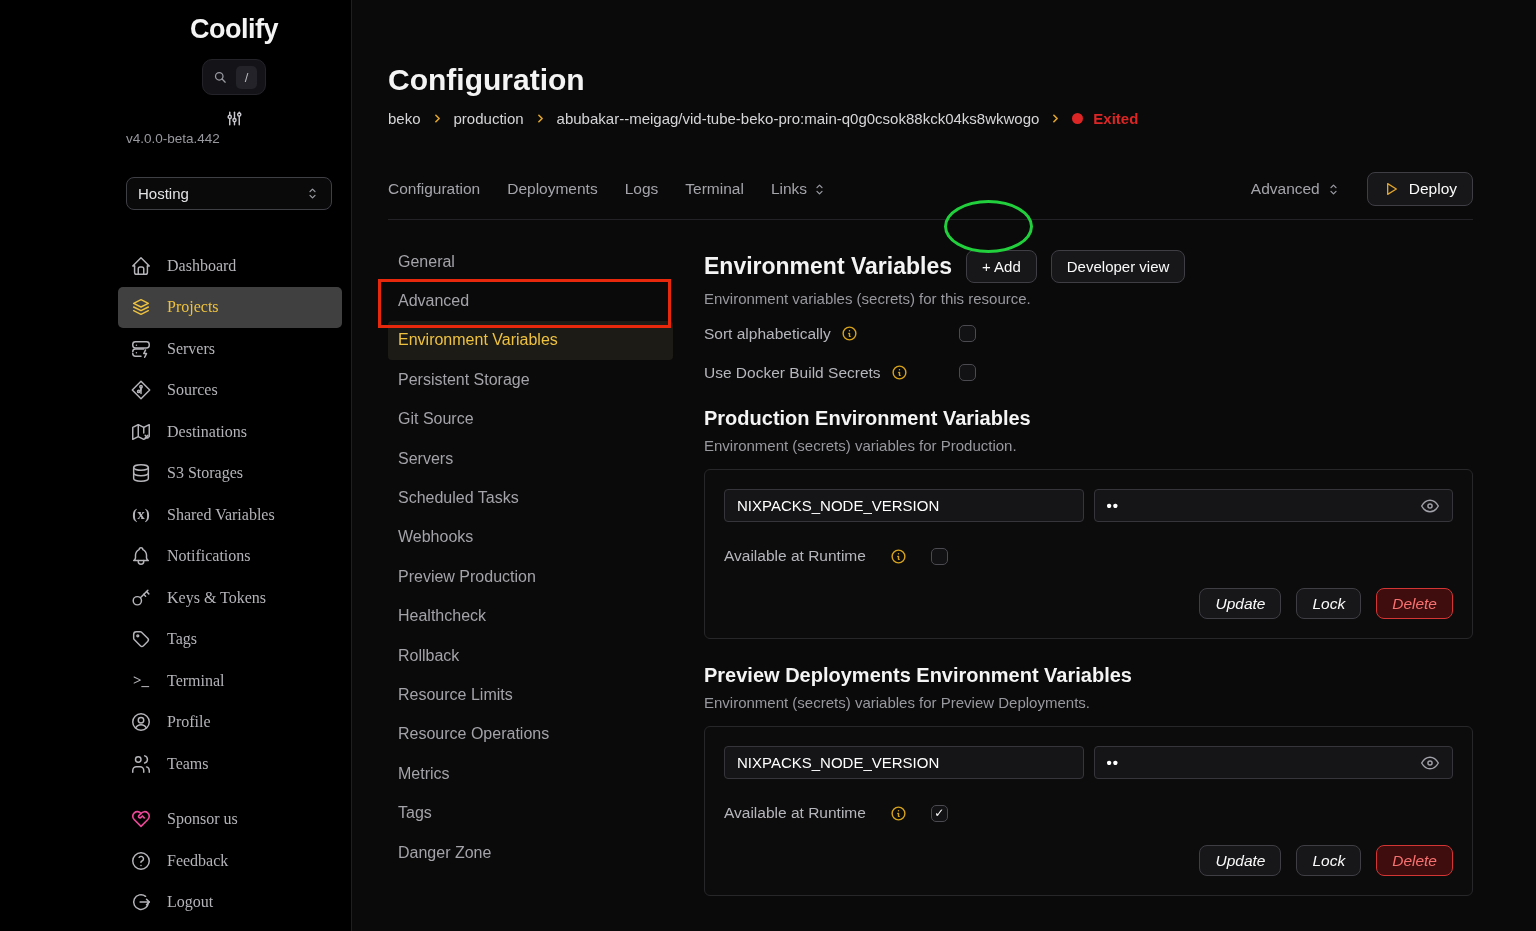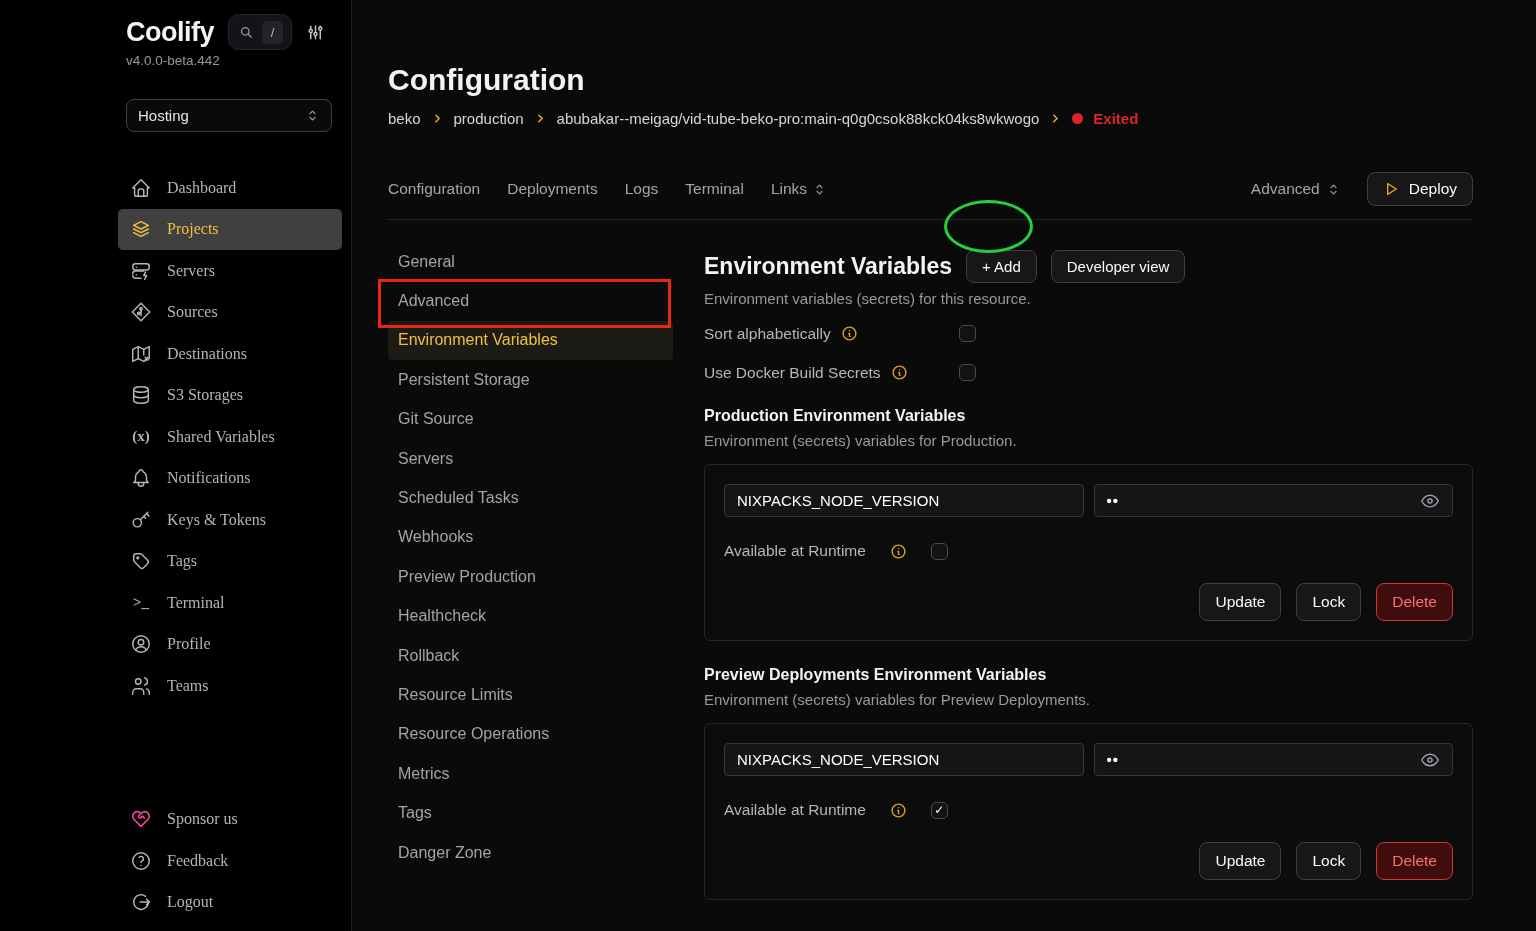--- a/index.html
+++ b/index.html
@@ -12,21 +12,21 @@
   *{box-sizing:border-box; margin:0; padding:0;}
   body{
     width:1536px; height:931px; overflow:hidden; position:relative;
     background:var(--bg); color:var(--text);
     font-family:"Liberation Sans","DejaVu Sans",sans-serif;
     display:flex;
   }
   
   .sidebar{width:352px; flex-shrink:0; background:var(--sidebar-bg); border-right:1px solid #1f1f22; height:100%;}
   .sidebar-inner{margin-left:118px; width:224px; height:100%; display:flex; flex-direction:column; padding-top:14px;}
-  .logo-row{display:flex; align-items:center; gap:14px; padding-left:8px;}
+  .logo-row{display:flex; align-items:center; gap:14px; padding-left:8px;flex-direction:column;}
   .logo{font-size:27px; font-weight:700; letter-spacing:-0.5px;}
   .search-pill{display:flex; align-items:center; gap:8px; background:#141418; border:1px solid #232329;
     border-radius:10px; height:36px; padding:0 8px 0 10px; cursor:pointer; color:#9a9aa3;}
   .search-pill svg{width:15px; height:15px;}
   .slash-key{display:inline-flex; align-items:center; justify-content:center; width:21px; height:23px;
     background:#232329; border-radius:5px; font-size:13px; color:#b6b6bd;}
   .adjust-btn{color:#c9c9cf; cursor:pointer; display:inline-flex;}
   .adjust-btn svg{width:19px; height:19px;}
   .version{font-size:13.5px; color:var(--muted); padding-left:8px; margin-top:3px;}
   .workspace-select{margin:31px 0 0 8px; width:206px; height:33px; background:var(--bg);
@@ -72,33 +72,33 @@
   .muted{color:var(--muted); font-size:15px; margin-top:7px;}
   .toggle-row{display:flex; align-items:center; height:39px;}
   .toggles{margin-top:7px;}
   .toggle-label-wrap{width:255px; display:flex; align-items:center; gap:10px;}
   .label{color:var(--label); font-size:15.5px;}
   .info-icon{width:17px; height:17px; color:#d7a31c; display:inline-flex; cursor:pointer; flex-shrink:0;}
   .info-icon svg{width:100%; height:100%;}
   .checkbox{width:17px; height:17px; border:1.5px solid #4a4a50; border-radius:5px; background:#121214;
     display:inline-flex; align-items:center; justify-content:center; cursor:pointer; flex-shrink:0;}
   .checkbox.checked::after{content:"\2713"; color:#fff; font-size:12px; font-weight:700; line-height:1;}
-  .section-h3{font-size:16px; font-weight:700; margin-top:15px;}
+  .section-h3{font-size:20px; font-weight:700; margin-top:15px;}
   .sec2{margin-top:25px;}
   .env-card{margin-top:15px; border:1px solid var(--border); border-radius:6px; background:var(--card-bg); padding:19px;}
   .env-inputs{display:flex; gap:10px;}
   .env-input{flex:1; height:33px; background:var(--input-bg); border:1px solid var(--input-border);
     border-radius:4px; padding:0 12px; color:#fff; font-size:15px; font-family:inherit;}
   .value-wrap{display:flex; align-items:center; justify-content:space-between;}
   .masked{font-size:15px; letter-spacing:1px; font-weight:700;}
   .eye{width:20px; height:20px; color:#a1a1aa; display:inline-flex; cursor:pointer;}
   .eye svg{width:100%; height:100%;}
   .runtime-row{display:flex; align-items:center; gap:24px; margin-top:25px;}
   .card-actions{display:flex; justify-content:flex-end; gap:15px; margin-top:23px;}
-  .card-actions .btn{height:38px; font-size:15.5px;}
+  .card-actions .btn{height:31px; font-size:15.5px;font-style:italic;}
   .btn.danger{background:#3f0d0d; border-color:#d33434; color:#f87171;}
   
   .annotations{position:absolute; inset:0; pointer-events:none; z-index:50;}
   .ann-rect{position:absolute; left:378px; top:279px; width:293px; height:49px; border:3px solid #e8280c;}
   .ann-ellipse{position:absolute; left:944px; top:200px; width:89px; height:53px; border:3px solid #21d03c; border-radius:50%;}
 </style>
 </head>
 <body>
 
 <aside class="sidebar">

